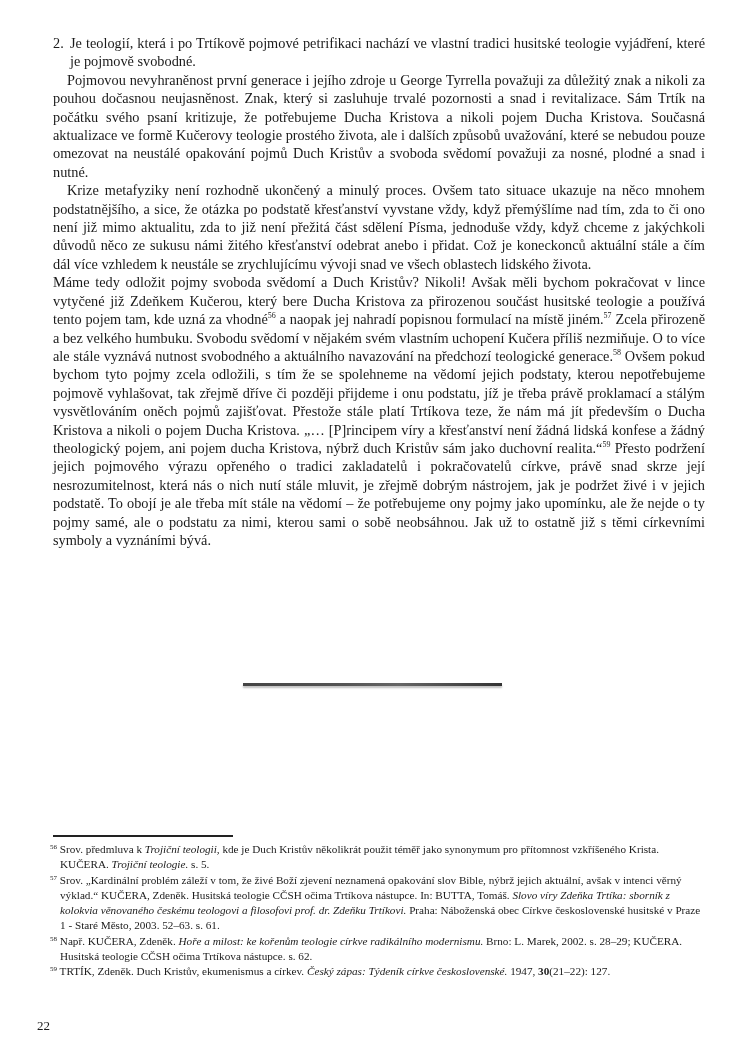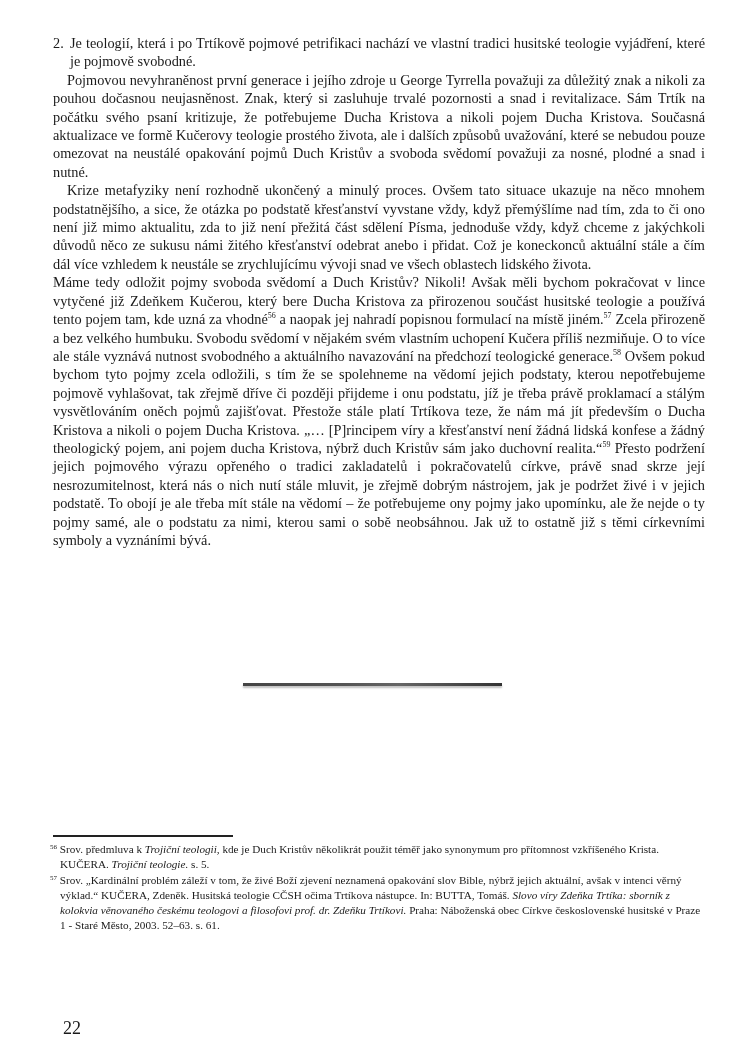--- a/index.html
+++ b/index.html
@@ -15,34 +15,36 @@
   sup { font-size: 8px; line-height: 0; vertical-align: 6px; }
   .divider { position: absolute; left: 243px; top: 683px; width: 259px; height: 3px;
              background: linear-gradient(to right, #444 0%, #555 40%, #666 60%, #333 100%);
              box-shadow: 0 2px 2px rgba(0,0,0,0.25); }
   .fn-rule { position: absolute; left: 53px; top: 835px; width: 180px; height: 1.5px; background: #222; }
   .footnotes { position: absolute; left: 42px; top: 842px; width: 652px;
                font-size: 11.2px; line-height: 15.3px; margin-left: 8px; }
   .fn { padding-left: 10px; text-indent: -10px; margin: 0; }
   .fn sup { font-size: 7px; vertical-align: 4px; }
   i { font-style: italic; }
-  .page-number { position: absolute; left: 63px; top: 1018px; font-size: 18px; }
+  .page-number { position: absolute; left: 37px; top: 1018px; font-size: 13px; }
 </style>
 </head>
 <body>
 
 <div class="page body-text">
   <p class="list-item"><span class="num">2.</span><span>Je teologií, která i po Trtíkově pojmové petrifikaci nachází ve vlastní tradici husitské teologie vyjádření, které je pojmově svobodné.</span></p>
   <p class="indent">Pojmovou nevyhraněnost první generace i jejího zdroje u George Tyrrella považuji za důležitý znak a nikoli za pouhou dočasnou neujasněnost. Znak, který si zasluhuje trvalé pozornosti a snad i revitalizace. Sám Trtík na počátku svého psaní kritizuje, že potřebujeme Ducha Kristova a nikoli pojem Ducha Kristova. Současná aktualizace ve formě Kučerovy teologie prostého života, ale i dalších způsobů uvažování, které se nebudou pouze omezovat na neustálé opakování pojmů Duch Kristův a svoboda svědomí považuji za nosné, plodné a snad i nutné.</p>
   <p class="indent">Krize metafyziky není rozhodně ukončený a minulý proces. Ovšem tato situace ukazuje na něco mnohem podstatnějšího, a sice, že otázka po podstatě křesťanství vyvstane vždy, když přemýšlíme nad tím, zda to či ono není již mimo aktualitu, zda to již není přežitá část sdělení Písma, jednoduše vždy, když chceme z jakýchkoli důvodů něco ze sukusu námi žitého křesťanství odebrat anebo i přidat. Což je koneckonců aktuální stále a čím dál více vzhledem k neustále se zrychlujícímu vývoji snad ve všech oblastech lidského života.</p>
   <p><span>Máme tedy odložit pojmy svoboda svědomí a Duch Kristův? Nikoli! Avšak měli bychom pokračovat v lince vytyčené již Zdeňkem Kučerou, který bere Ducha Kristova za přirozenou součást husitské teologie a používá tento pojem tam, kde uzná za vhodné</span><sup>56</sup><span> a naopak jej nahradí popisnou formulací na místě jiném.</span><sup>57</sup><span> Zcela přirozeně a bez velkého humbuku. Svobodu svědomí v nějakém svém vlastním uchopení Kučera příliš nezmiňuje. O to více ale stále vyznává nutnost svobodného a aktuálního navazování na předchozí teologické generace.</span><sup>58</sup><span> Ovšem pokud bychom tyto pojmy zcela odložili, s tím že se spolehneme na vědomí jejich podstaty, kterou nepotřebujeme pojmově vyhlašovat, tak zřejmě dříve či později přijdeme i onu podstatu, jíž je třeba právě proklamací a stálým vysvětlováním oněch pojmů zajišťovat. Přestože stále platí Trtíkova teze, že nám má jít především o Ducha Kristova a nikoli o pojem Ducha Kristova. „… [P]rincipem víry a křesťanství není žádná lidská konfese a žádný theologický pojem, ani pojem ducha Kristova, nýbrž duch Kristův sám jako duchovní realita.“</span><sup>59</sup><span> Přesto podržení jejich pojmového výrazu opřeného o tradici zakladatelů i pokračovatelů církve, právě snad skrze její nesrozumitelnost, která nás o nich nutí stále mluvit, je zřejmě dobrým nástrojem, jak je podržet živé i v jejich podstatě. To obojí je ale třeba mít stále na vědomí – že potřebujeme ony pojmy jako upomínku, ale že nejde o ty pojmy samé, ale o podstatu za nimi, kterou sami o sobě neobsáhnou. Jak už to ostatně již s těmi církevními symboly a vyznáními bývá.</span></p>
 </div>
 
 <div class="divider"></div>
 
 <div class="fn-rule"></div>
 
 <div class="footnotes">
   <p class="fn"><sup>56</sup> <span>Srov. předmluva k </span><i>Trojiční teologii,</i><span> kde je Duch Kristův několikrát použit téměř jako synonymum pro přítomnost vzkříšeného Krista. KUČERA. </span><i>Trojiční teologie.</i><span> s. 5.</span></p>
   <p class="fn"><sup>57</sup> <span>Srov. „Kardinální problém záleží v tom, že živé Boží zjevení neznamená opakování slov Bible, nýbrž jejich aktuální, avšak v intenci věrný výklad.“ KUČERA, Zdeněk. Husitská teologie CČSH očima Trtíkova nástupce. In: BUTTA, Tomáš. </span><i>Slovo víry Zdeňka Trtíka: sborník z kolokvia věnovaného českému teologovi a filosofovi prof. dr. Zdeňku Trtíkovi.</i><span> Praha: Náboženská obec Církve československé husitské v Praze 1 - Staré Město, 2003. 52–63. s. 61.</span></p>
+  <p class="fn"><sup>58</sup> <span>Např. KUČERA, Zdeněk. </span><i>Hoře a milost: ke kořenům teologie církve radikálního modernismu.</i><span> Brno: L. Marek, 2002. s. 28–29; KUČERA. Husitská teologie CČSH očima Trtíkova nástupce. s. 62.</span></p>
+  <p class="fn"><sup>59</sup> <span>TRTÍK, Zdeněk. Duch Kristův, ekumenismus a církev. </span><i>Český zápas: Týdeník církve československé.</i><span> 1947, </span><b>30</b><span>(21–22): 127.</span></p>
 </div>
 
 <div class="page-number">22</div>
 
 </body></html>

